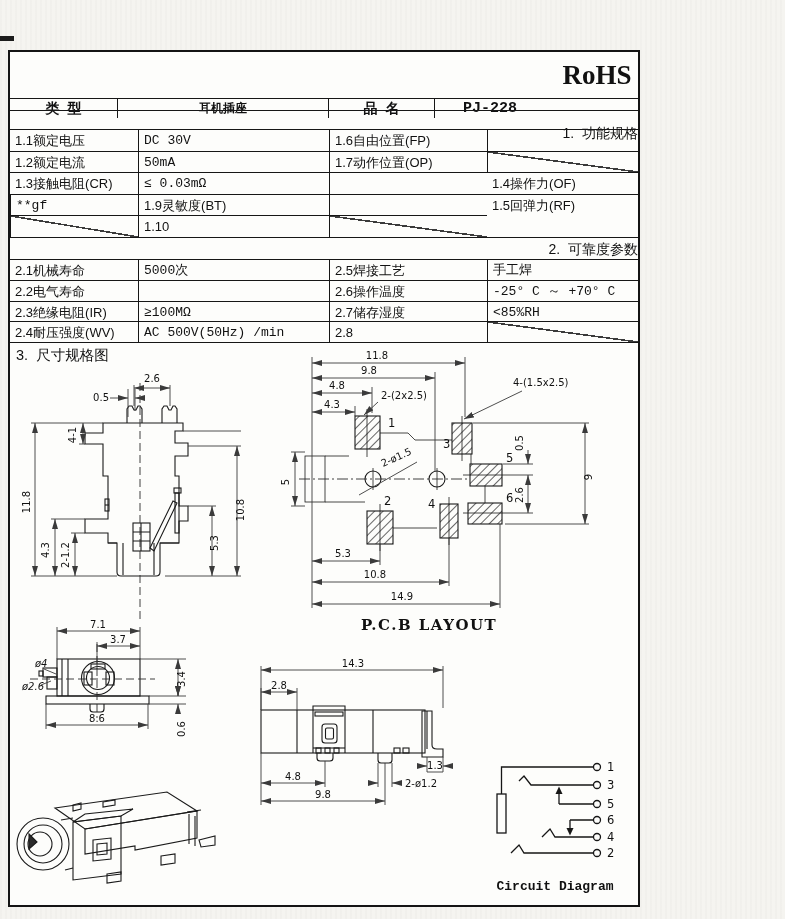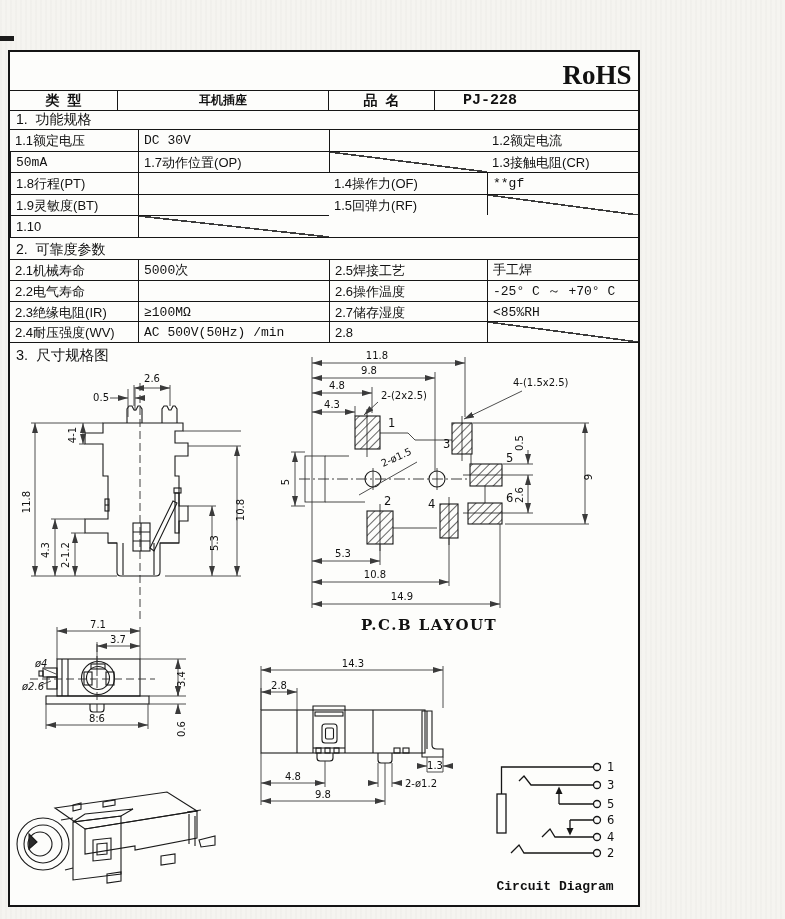--- a/index.html
+++ b/index.html
@@ -11,27 +11,27 @@
   }
   .mark{position:absolute;left:0;top:36px;width:14px;height:5px;background:#1c1c1c;}
   .sheet{position:absolute;left:8px;top:50px;width:628px;height:853px;border:2px solid #141414;background:#fdfdfb;}
   .abs{position:absolute;box-sizing:border-box;}
   .bt{border-top:1.5px solid #161616;}
   .bl{border-left:1.5px solid #161616;}
   .br{border-right:1.5px solid #161616;}
   .center{display:flex;align-items:center;justify-content:center;}
   .company{left:0;top:0;width:546px;height:38px;font-size:22px;font-weight:bold;letter-spacing:3px;}
   .rohs{left:546px;top:4px;width:82px;height:38px;font-family:"Liberation Serif","DejaVu Serif",serif;font-size:27px;font-weight:600;}
-  .h2row{top:38px;height:20px;font-weight:bold;font-size:14px;white-space:pre;text-align:right;}
+  .h2row{top:46px;height:20px;font-weight:bold;font-size:14px;white-space:pre;text-align:right;}
   .h2row.c1{left:0;width:108px;}
   .h2row.c2{left:108px;width:211px;font-size:12px;}
   .h2row.c3{left:319px;width:106px;}
   .h2row.c4{left:425px;width:203px;justify-content:flex-start;padding-left:28px;
             font-family:"Liberation Mono","DejaVu Sans Mono",monospace;font-weight:bold;font-size:15px;}
-  .sec-title{left:0;width:628px;height:19px;font-size:14px;padding:0 0 0 6px;white-space:pre;}
+  .sec-title{left:0;width:628px;height:19px;font-size:14px;padding:14px 0 0 6px;white-space:pre;text-align:right;}
   .grid{left:0;width:628px;display:grid;grid-template-columns:128px 191px 158px 151px;}
   .grid>div{box-sizing:border-box;border-top:1.5px solid #161616;font-size:13px;line-height:17px;
             padding:2px 2px 0 5px;overflow:hidden;white-space:pre;}
   .grid>div.bl{border-left:1.5px solid #161616;}
   .g1{top:77px;}  .g1>div{height:21.6px;}
   .g2{top:207px;} .g2>div{height:20.75px;}
   .s2t{top:185px;height:22px;padding-top:3px;}
   .val{font-family:"Liberation Mono","DejaVu Sans Mono",monospace;font-size:12.5px;}
   .diag{background-image:linear-gradient(to top right,transparent calc(50% - 0.8px),#3a3a3a calc(50% - 0.8px),#3a3a3a calc(50% + 0.8px),transparent calc(50% + 0.8px));}
   .draw{position:absolute;left:0;top:290px;right:0;bottom:0;border-top:1.5px solid #161616;}
@@ -58,29 +58,30 @@
 
   <div class="abs center h2row c1 bt br">类  型</div>
   <div class="abs center h2row c2 bt br">耳机插座</div>
   <div class="abs center h2row c3 bt br">品  名</div>
   <div class="abs h2row c4 bt center">PJ-228</div>
 
   <div class="abs sec-title bt" style="top:58px">1.  功能规格</div>
   <div class="abs grid g1">
     <div>1.1额定电压</div>
     <div class="bl val">DC 30V</div>
+    <div class="bl">1.6自由位置(FP)</div>
     <div class="bl"></div>
 
     <div>1.2额定电流</div>
     <div class="bl val">50mA</div>
     <div class="bl">1.7动作位置(OP)</div>
     <div class="bl diag"></div>
 
     <div>1.3接触电阻(CR)</div>
-    <div class="bl">1.8行程(PT)</div>
+    <div class="bl val">≤ 0.03mΩ</div>
     <div class="bl"></div>
 
     <div>1.4操作力(OF)</div>
     <div class="bl val">**gf</div>
     <div class="bl">1.9灵敏度(BT)</div>
     <div class="bl"></div>
 
     <div>1.5回弹力(RF)</div>
     <div class="bl diag"></div>
     <div class="bl">1.10</div>

